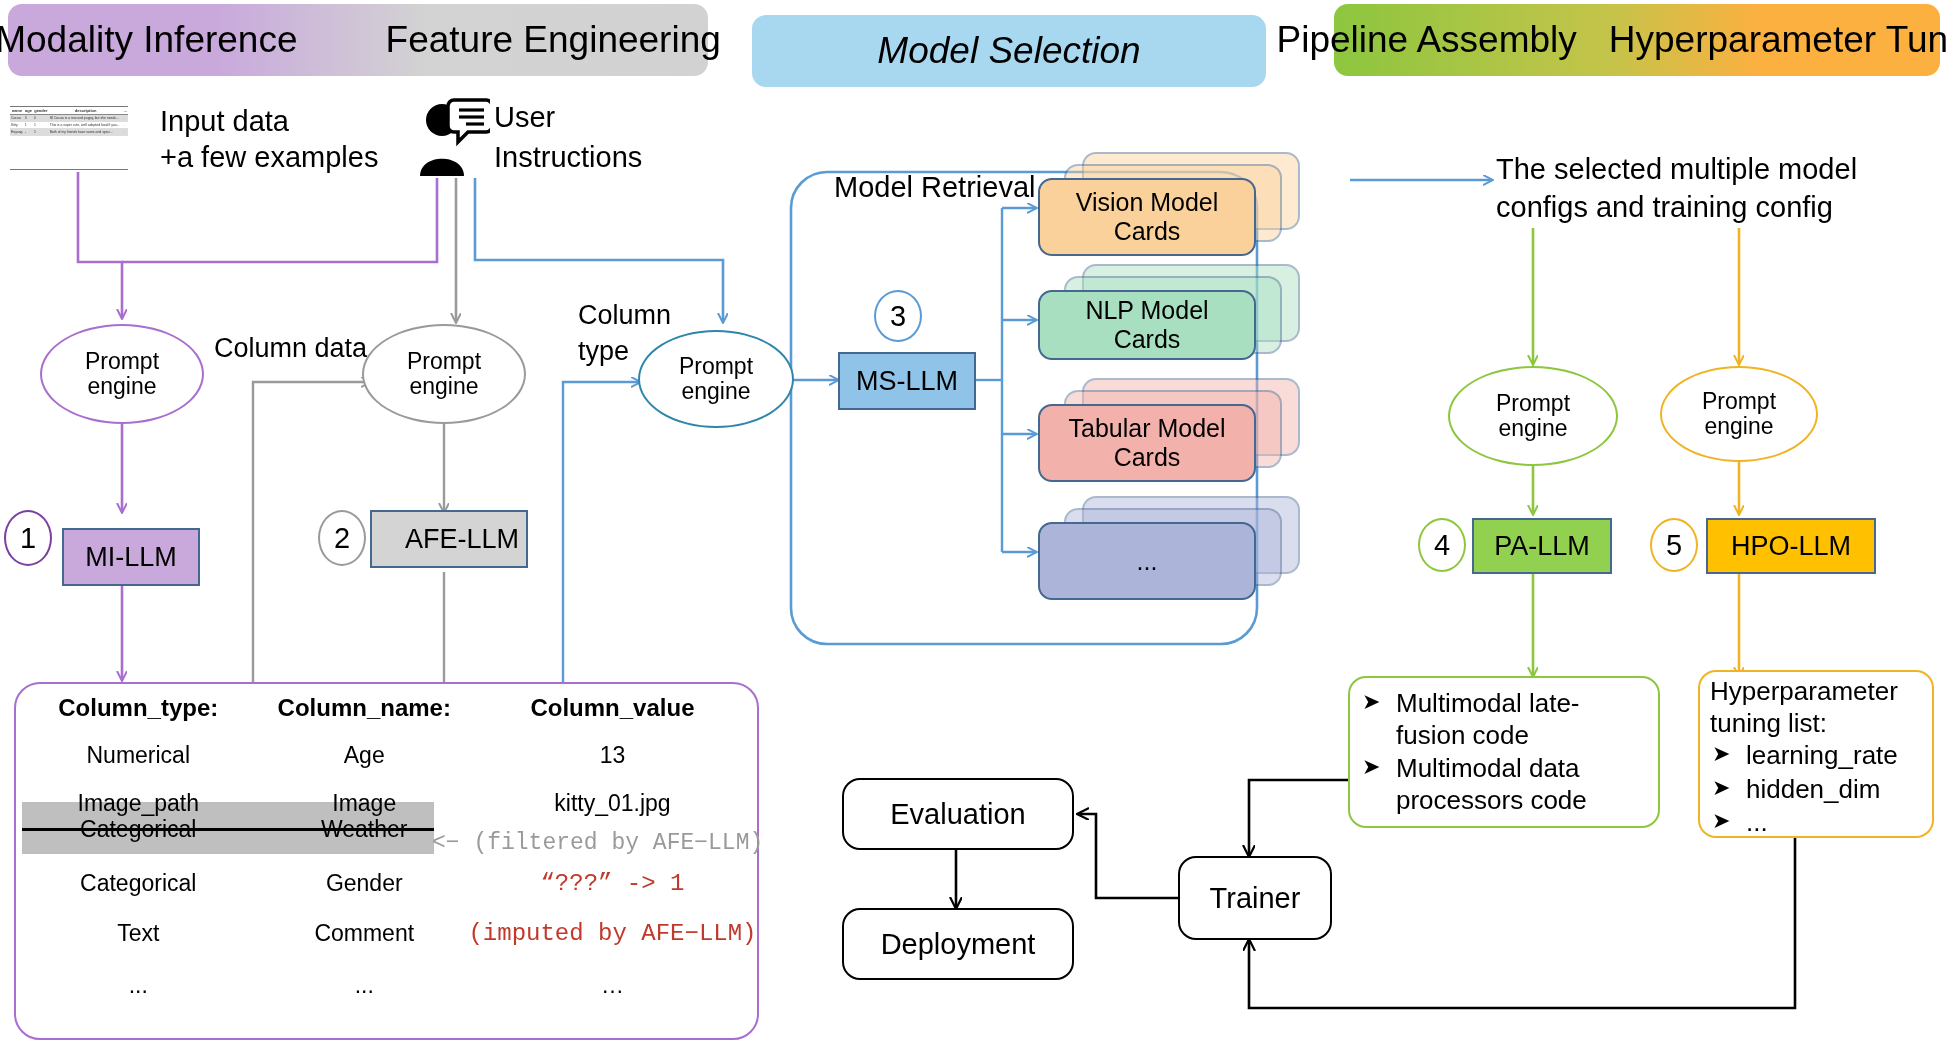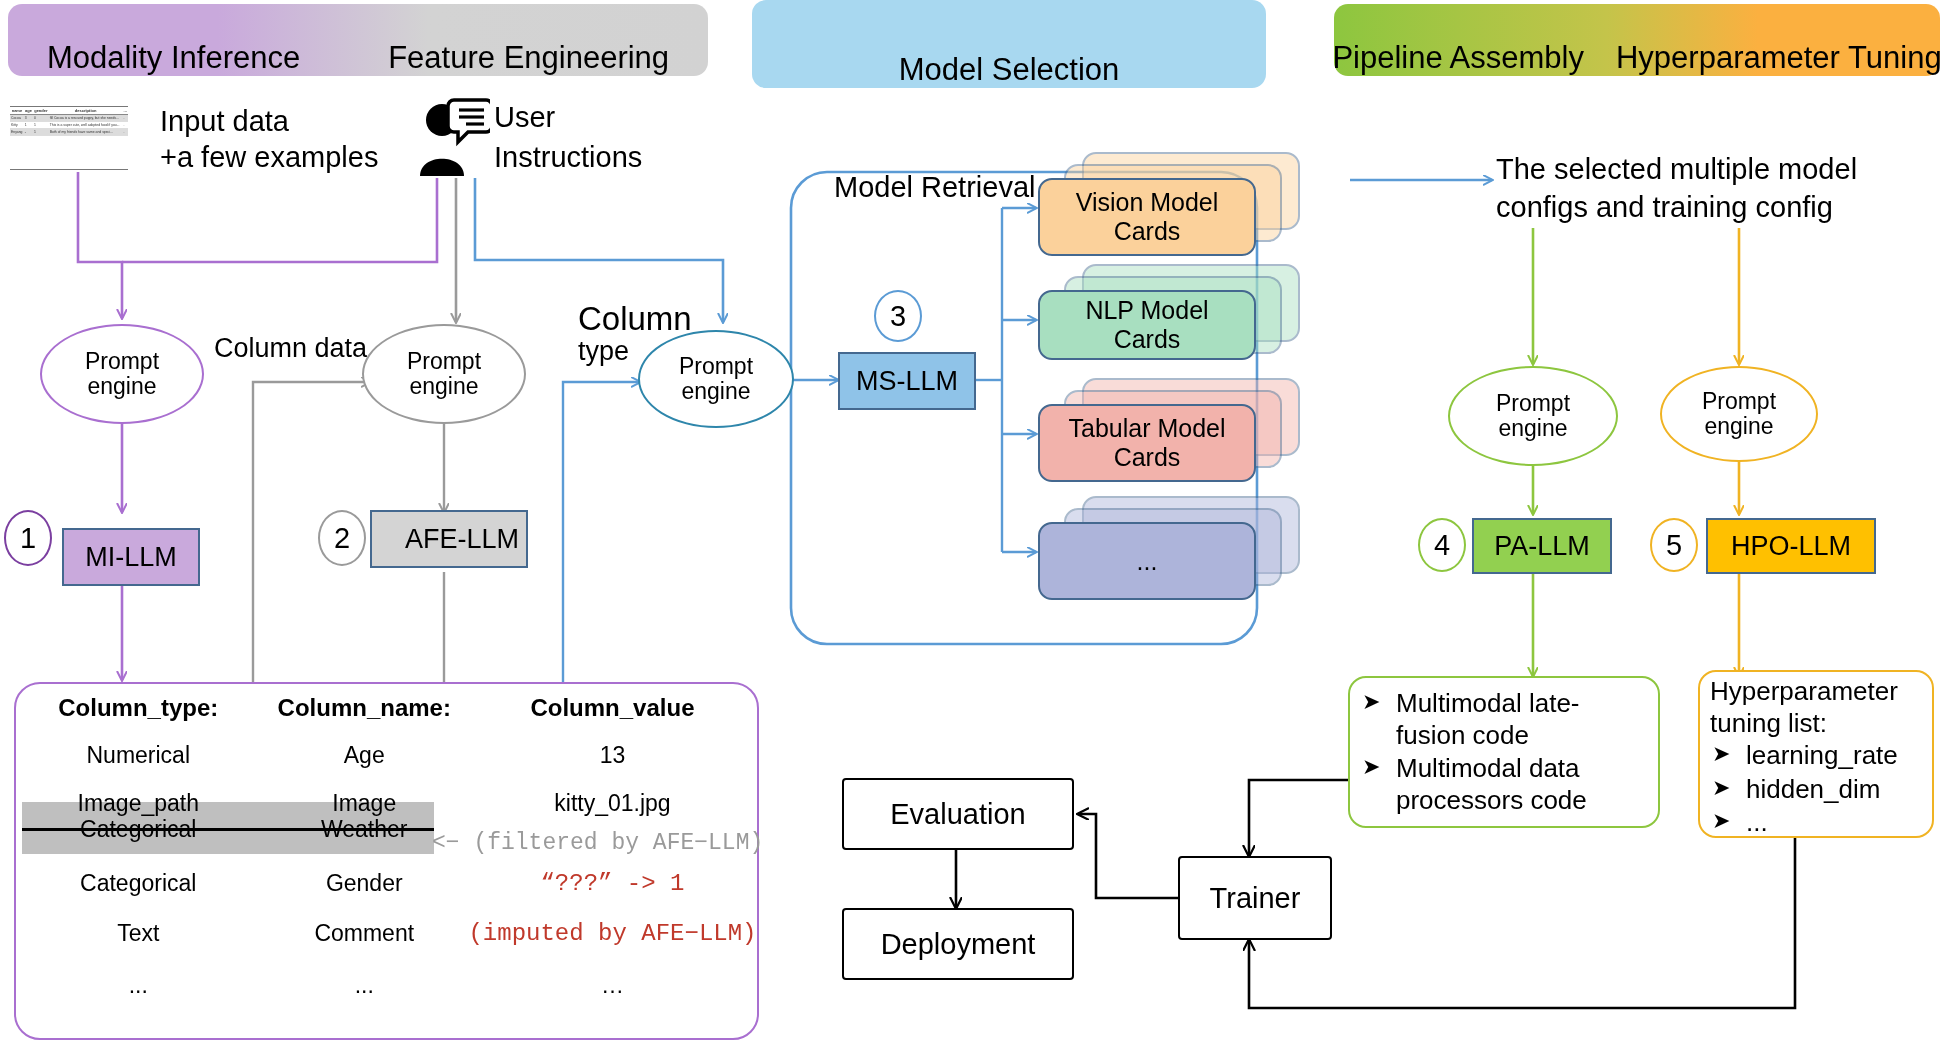--- a/index.html
+++ b/index.html
@@ -13,31 +13,31 @@
     overflow: hidden;
   }
   .abs { position: absolute; }
   svg.layer { position:absolute; left:0; top:0; width:1948px; height:1047px; overflow:visible; pointer-events:none; }
 
   
   .banner {
     position:absolute;
     border-radius: 14px;
     display:flex;
-    align-items:flex-end;
+    align-items:center;
     justify-content:center;
     color:#000;
-    font-size:31px;
+    font-size:37px;
     white-space:nowrap;
   }
   .banner .seg { padding: 0 14px; }
   #banner-mi-fe { left:8px; top:4px; width:700px; height:72px;
     background: linear-gradient(90deg, #c9a9dc 0%, #c9a9dc 30%, #d3d3d3 60%, #d2d2d2 100%); }
   #banner-mi-fe .seg:first-child { margin-right:60px; }
-  #banner-ms { left:752px; top:0; width:514px; height:88px; background:#a8d8f0; }
+  #banner-ms { left:752px; top:15px; width:514px; height:72px; background:#a8d8f0;font-style:italic; }
   #banner-pa-hpo { left:1334px; top:4px; width:606px; height:72px;
     background: linear-gradient(90deg, #8dc63f 0%, #c4c44a 45%, #fbb040 70%, #fbb040 100%); }
   #banner-pa-hpo .seg:first-child { margin-right:4px; }
 
   
   .txt { position:absolute; color:#000; line-height:1.18; white-space:pre; }
 
   
   .llmbox {
     position:absolute;
@@ -54,21 +54,21 @@
     font-size:23px; color:#000; line-height:1.1;
   }
   .numcircle {
     position:absolute;
     border-radius:50%;
     display:flex; align-items:center; justify-content:center;
     font-size:29px; color:#000; background:#fff;
   }
   .roundbox {
     position:absolute;
-    border-radius:4px;
+    border-radius:18px;
     background:#fff;
     display:flex; align-items:center; justify-content:center;
     font-size:29px; color:#000;
   }
   .card {
     position:absolute;
     border:2px solid #44688f;
     border-radius:14px;
     display:flex; align-items:center; justify-content:center;
     text-align:center;
@@ -274,21 +274,21 @@
     <span>Prompt</span>
     <span>engine</span>
   </div>
 
   <div class="ellipse" style="left:1660px; top:366px; width:158px; height:96px; border:2.4px solid #f0b323;">
     <span>Prompt</span>
     <span>engine</span>
   </div>
 
   <div class="txt" style="left:214px; top:333px; font-size:27px;">Column data</div>
-  <div class="txt" style="left:578px; top:300px; font-size:33px;">Column</div>
+  <div class="txt" style="left:578px; top:300px; font-size:27px;">Column</div>
   <div class="txt" style="left:578px; top:336px; font-size:27px;">type</div>
 
   <div class="txt" style="left:1496px; top:152px; font-size:29px;">The selected multiple model</div>
   <div class="txt" style="left:1496px; top:190px; font-size:29px;">configs and training config</div>
 
   <div class="numcircle" style="left:4px; top:510px; width:48px; height:56px; border:2.6px solid #7b3fa0;">1</div>
   <div class="llmbox" style="left:62px; top:510px; width:138px; height:58px; background:#c9a9dc;margin-top:18px;">MI-LLM</div>
 
   <div class="numcircle" style="left:318px; top:510px; width:48px; height:56px; border:2.6px solid #9a9a9a;">2</div>
   <div class="llmbox" style="left:370px; top:510px; width:158px; height:58px; background:#d4d4d4;padding-left:26px;">AFE-LLM</div>

